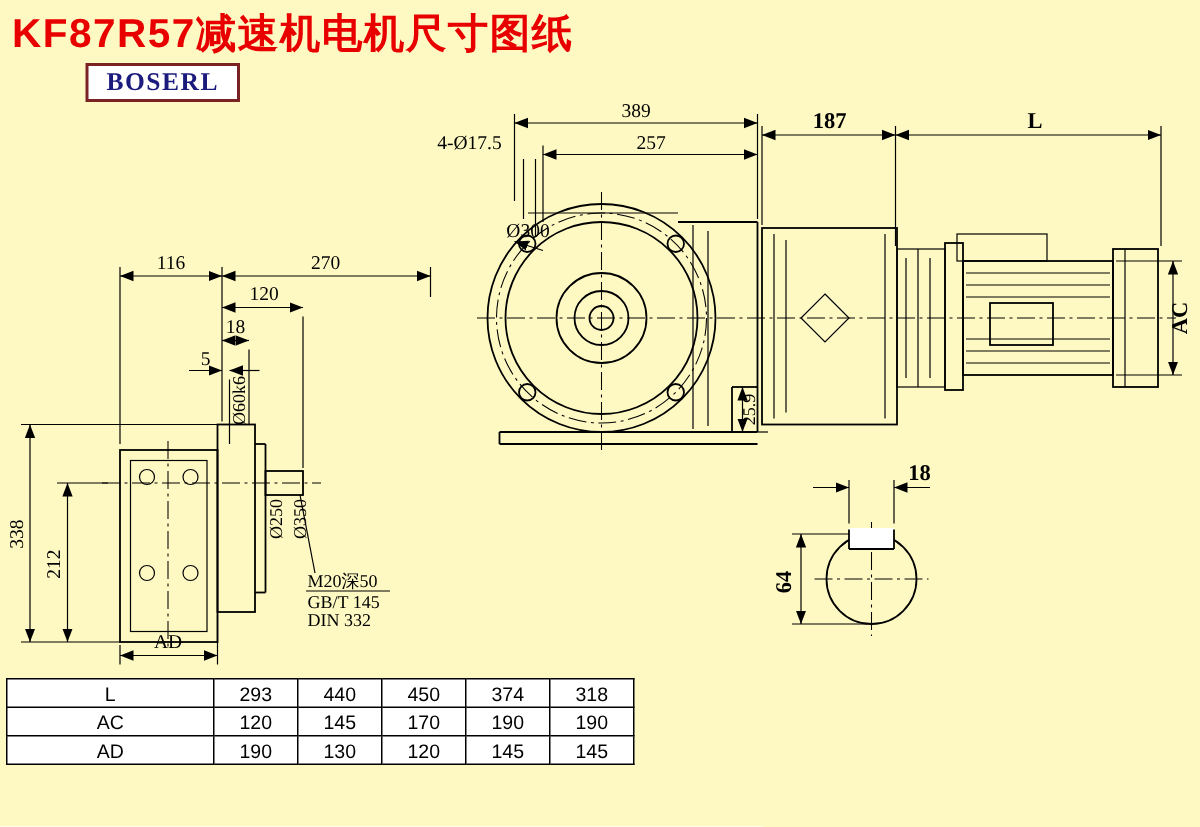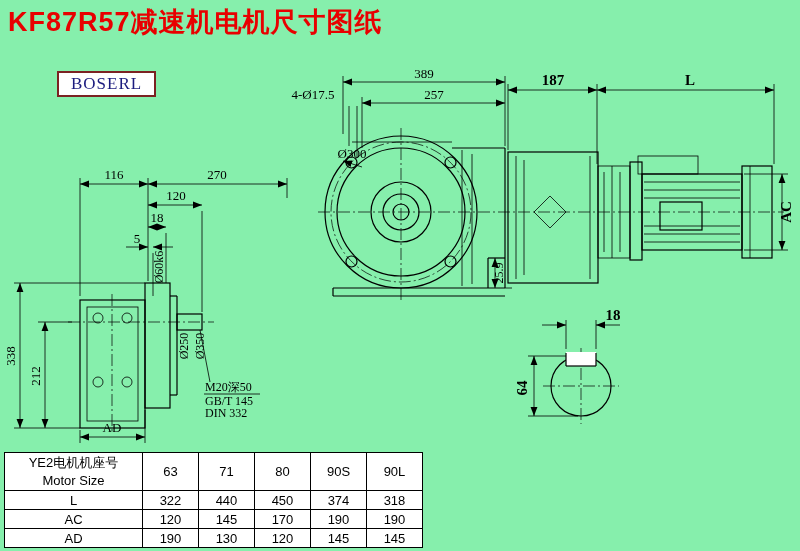--- a/index.html
+++ b/index.html
@@ -1,21 +1,21 @@
 <!DOCTYPE html>
 <html><head>
 <meta charset="utf-8">
 <style>
   * { margin:0; padding:0; box-sizing:border-box; }
   html,body { background:#fff; }
   body { width:800px; height:551px; font-family:"Liberation Sans", sans-serif; }
-  .page { position:relative; width:800px; height:551px; background:#86efac; overflow:hidden; }
+  .page { position:relative; width:800px; height:551px; background:#fef9c3; overflow:hidden; }
   .title { position:absolute; left:8px; top:4px; font-size:27px; font-weight:bold; color:#e80000; letter-spacing:1px; }
-  .logo { position:absolute; left:57px; top:71px; border:2px solid #7b2222; color:#1b1b7e;
-          font-family:"Liberation Serif", serif; font-weight:normal; font-size:17px;
+  .logo { position:absolute; left:57px; top:42px; border:2px solid #7b2222; color:#1b1b7e;
+          font-family:"Liberation Serif", serif; font-weight:bold; font-size:17px;
           padding:1px 12px; letter-spacing:1px; background:#fff; }
   svg.drawing { position:absolute; left:0; top:0; }
 
   .ln { stroke:#000; stroke-width:1.2; fill:none; }
   .tn { stroke:#000; stroke-width:0.8; fill:none; }
   .cl { stroke:#000; stroke-width:0.7; fill:none; stroke-dasharray:12 3 2 3; }
   .dim { stroke:#000; stroke-width:0.8; fill:none; marker-start:url(#arr); marker-end:url(#arr); }
   .la  { stroke:#000; stroke-width:0.8; fill:none; marker-end:url(#arr); }
   text.dt  { font-family:"Liberation Serif", serif; font-size:13px; fill:#000; text-anchor:middle; }
   text.dts { text-anchor:start; }
@@ -204,34 +204,23 @@
       <text class="dtb" x="613" y="320">18</text>
       <line class="tn" x1="566" y1="356" x2="528" y2="356"></line>
       <line class="tn" x1="578" y1="416" x2="528" y2="416"></line>
       <line class="dim" x1="534" y1="356" x2="534" y2="416"></line>
       <text class="dtb" x="527" y="388" transform="rotate(-90 527 388)">64</text>
     </g>
   </svg>
 
   <table class="spec-table">
     <tbody>
-        <tr class="hdr">
-      <th class="lbl">
-        <span>YE2电机机座号</span><br>
-        <span>Motor Size</span>
-      </th>
-      <th class="col">63</th>
-      <th class="col">71</th>
-      <th class="col">80</th>
-      <th class="col">90S</th>
-      <th class="col">90L</th>
-    </tr>
     <tr class="row">
       <th class="lbl">L</th>
-      <td>322</td>
+      <td>293</td>
       <td>440</td>
       <td>450</td>
       <td>374</td>
       <td>318</td>
     </tr>
     <tr class="row">
       <th class="lbl">AC</th>
       <td>120</td>
       <td>145</td>
       <td>170</td>

